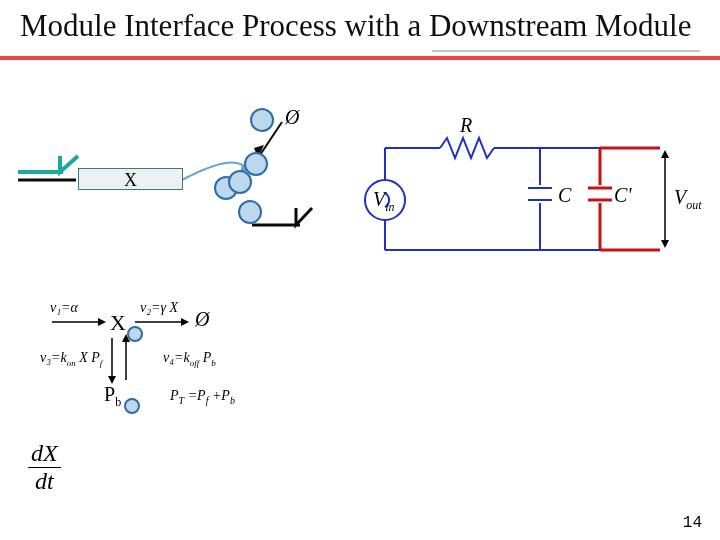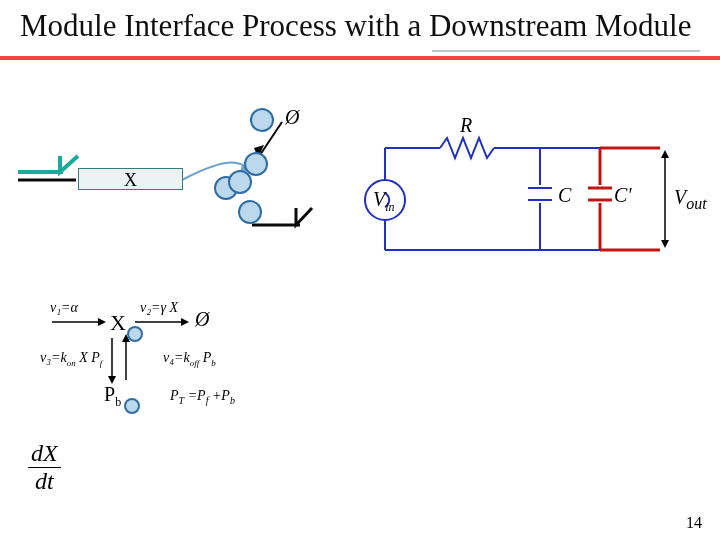--- a/index.html
+++ b/index.html
@@ -61,21 +61,21 @@
       background: #bcd8ed;
       border-radius: 50%;
     }
     .node.med { width: 24px; height: 24px; }
     .node.sm { width: 16px; height: 16px; }
     .pagenum {
       position: absolute;
       right: 18px;
       bottom: 8px;
       font-size: 16px;
-      font-family: Liberation Serif, serif;
+      font-family: Liberation Mono, monospace;
     }
     .black-x {
       position: absolute;
       font-family: 'Times New Roman', serif;
       font-size: 22px;
     }
     .eq {
       font-family: 'Times New Roman', serif;
       position: absolute;
     }
@@ -164,21 +164,21 @@
 
   <div class="label big" style="left:285px; top:6px;">Ø</div>
 
   <div class="label big" style="left:460px; top:14px;">R</div>
   <div class="label big" style="left:350px; top:88px;margin-left:23px;">
     <span>V</span><sub style="font-size:12px">in</sub>
   </div>
   <div class="label big" style="left:558px; top:84px;">C</div>
   <div class="label big" style="left:614px; top:84px;">C'</div>
   <div class="label big" style="left:674px; top:86px;">
-    <span>V</span><sub style="font-size:16px">out</sub>
+    <span>V</span><sub style="font-size:12px">out</sub>
   </div>
 
   <div class="label small" style="left:50px; top:200px; font-style:italic">v₁=α</div>
   <div class="label small" style="left:140px; top:200px;">v₂=γ X</div>
   <div class="black-x" style="left:110px; top:210px;">X</div>
   <div class="node sm" style="left:127px; top:226px;"></div>
   <div class="label big" style="left:195px; top:208px;">Ø</div>
 
   <div class="label small" style="left:40px; top:250px;">
     <span>v₃=k</span><sub style="font-size:9px">on</sub><span> X P</span><sub style="font-size:9px">f</sub>

